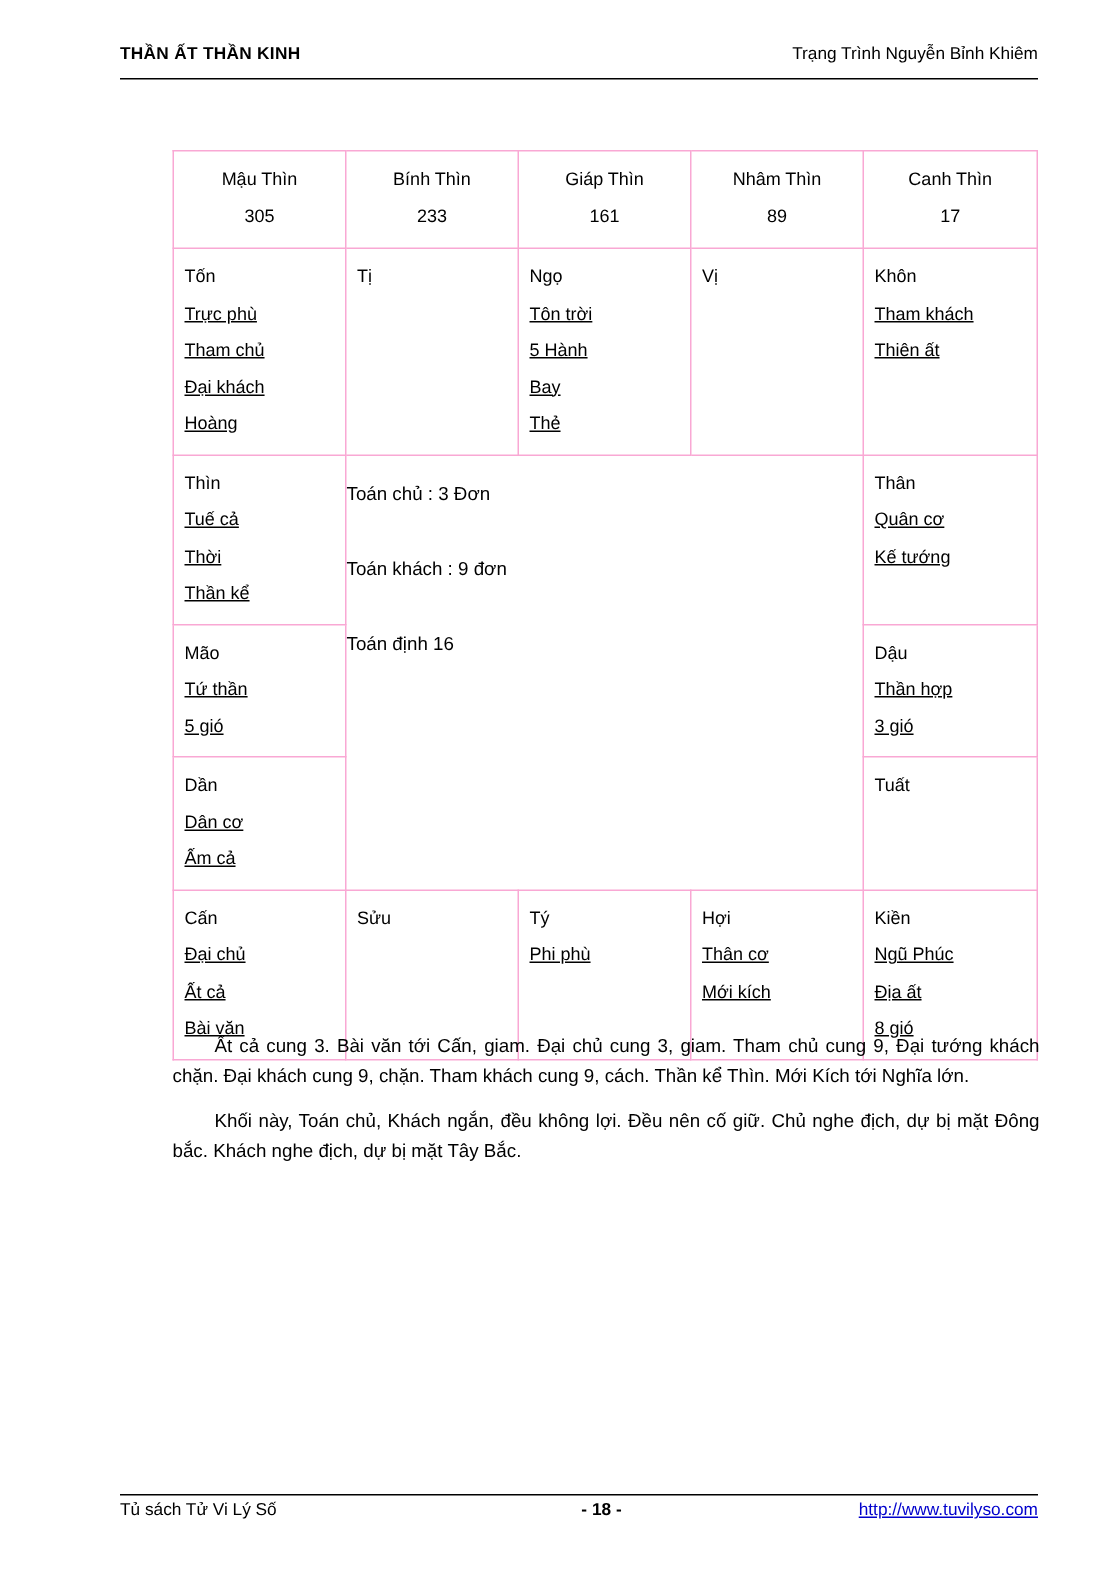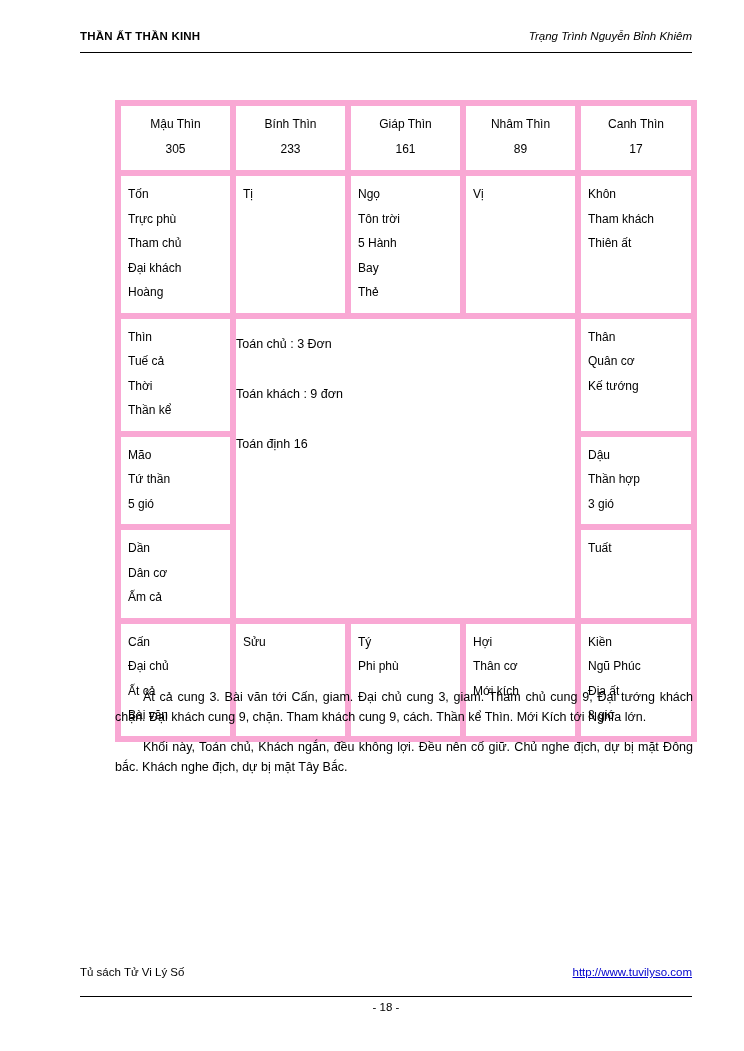--- a/index.html
+++ b/index.html
@@ -31,21 +31,20 @@
     display: flex;
     justify-content: space-between;
     align-items: flex-end;
     font-size: 11.5px;
   }
   .header-left {
     font-weight: bold;
     letter-spacing: 0.2px;
   }
   .header-right {
-    font-style: italic;
   }
   .header-rule {
     position: absolute;
     left: 80px;
     top: 52px;
     width: 612px;
     height: 1px;
     background: #000000;
   }
 
@@ -53,33 +52,34 @@
   .grid {
     position: absolute;
     left: 115px;
     top: 100px;
     width: 576px;
     border-collapse: collapse;
     table-layout: fixed;
     font-size: 12px;
   }
   .grid td {
-    border: 6px solid #f9a8d4;
+    border: 1px solid #f9a8d4;
     vertical-align: top;
     padding: 0;
   }
   .cell {
     padding: 6px 7px 8px 7px;
     line-height: 24.5px;
   }
   .cell .head {
     font-weight: normal;
   }
   .cell .line {
     font-weight: normal;
+    text-decoration: underline;
   }
   .topcell {
     text-align: center;
     line-height: 25px;
     padding: 6px 4px 8px 4px;
   }
   .center-block {
     vertical-align: middle;
     font-size: 12.5px;
     line-height: 50px;
@@ -107,32 +107,33 @@
     position: absolute;
     left: 80px;
     top: 996px;
     width: 612px;
     height: 1px;
     background: #000000;
   }
   .footer {
     position: absolute;
     left: 80px;
-    top: 966px;
+    top: 1001px;
     width: 612px;
     display: flex;
     justify-content: space-between;
     font-size: 11.5px;
   }
   .footer-center {
     position: absolute;
-    left: 0;
+    left: 15px;
     width: 612px;
     text-align: center;
     font-size: 11.5px;
+    font-weight: bold;
   }
   .footer-link {
     color: #0000cc;
     text-decoration: underline;
   }
 </style>
 </head>
 <body>
 
 <div class="page">

